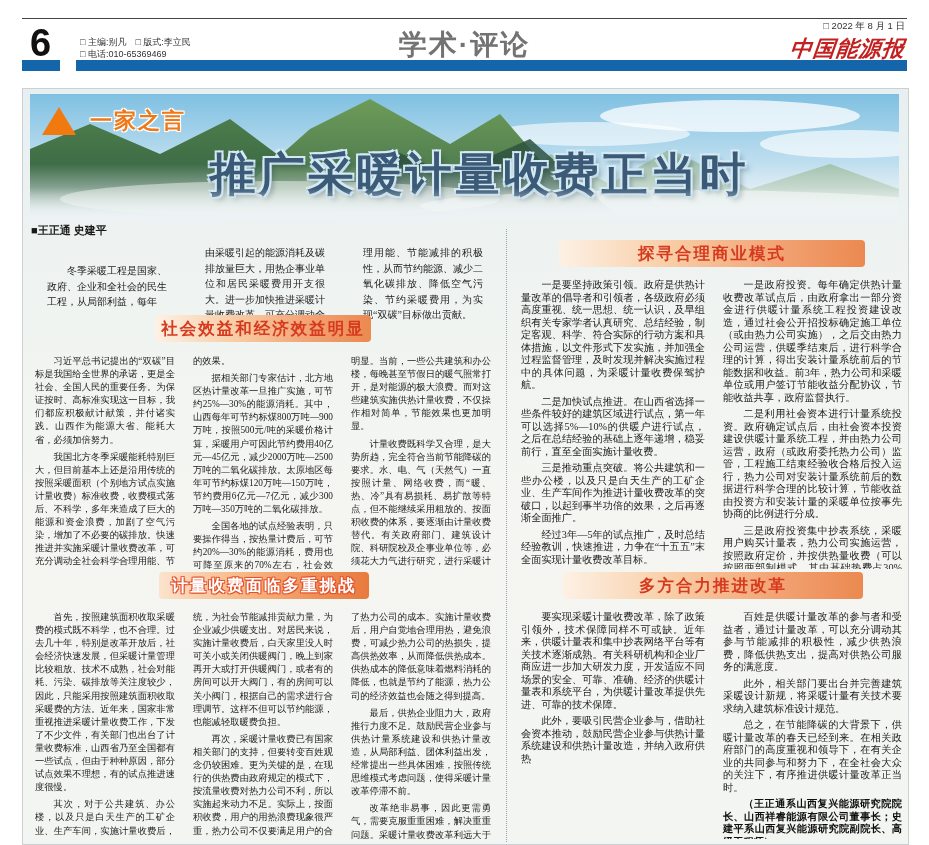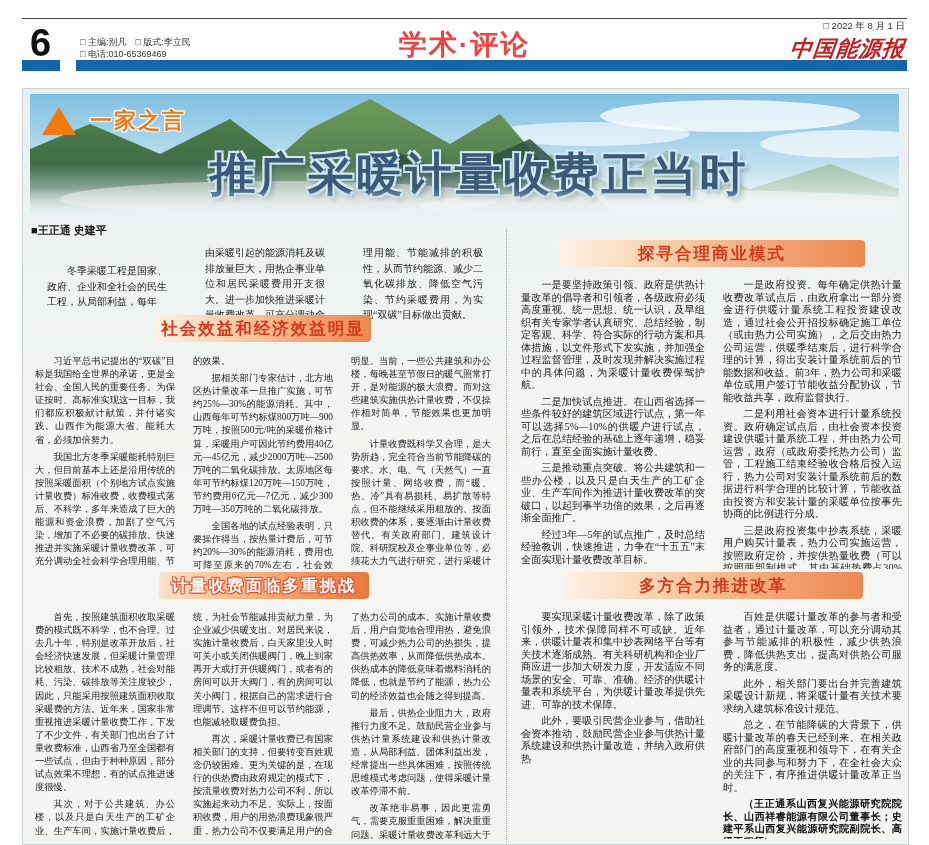--- a/index.html
+++ b/index.html
@@ -4,21 +4,21 @@
 <style>
   html,body{margin:0;padding:0;background:#fff;}
   .page{position:relative;width:929px;height:845px;background:#fff;overflow:hidden;
         font-family:"Liberation Sans",sans-serif;}
   
   .top-rule{position:absolute;left:22px;top:18px;width:885px;height:1px;background:#444;}
   .page-num{position:absolute;left:30px;top:22px;font-size:38px;font-weight:bold;color:#111;
             font-family:"Liberation Sans",sans-serif;}
   .ed-info{position:absolute;left:80px;top:36px;font-size:9px;color:#333;line-height:12px;}
   .sec-title{position:absolute;left:0;right:0;top:26px;text-align:center;font-size:28px;
-             font-weight:900;color:#ef4444;letter-spacing:2px;font-family:"Liberation Sans",sans-serif;}
+             font-weight:900;color:#737373;letter-spacing:2px;font-family:"Liberation Sans",sans-serif;}
   .date{position:absolute;right:24px;top:20px;font-size:9.5px;color:#333;text-align:center;}
   .masthead{position:absolute;right:24px;top:34px;font-size:22px;font-weight:bold;color:#c32121;
             font-family:"Liberation Serif",serif;font-style:italic;letter-spacing:1px;transform:skewX(-6deg);}
   .blue-sq{position:absolute;left:22px;top:60px;width:38px;height:11px;background:#1565ab;}
   .blue-bar{position:absolute;left:76px;top:60px;width:831px;height:11px;background:#1565ab;}
   
   .panel{position:absolute;left:22px;top:88px;width:885px;height:755px;border:1px solid #cbd0d0;
          background:linear-gradient(180deg,#e7eff2 0%,#eef3f1 22%,#f5f6f2 55%,#f3f5f2 100%);overflow:hidden;}
   
   .hero{position:absolute;left:7px;top:5px;width:869px;height:124px;overflow:hidden;}

